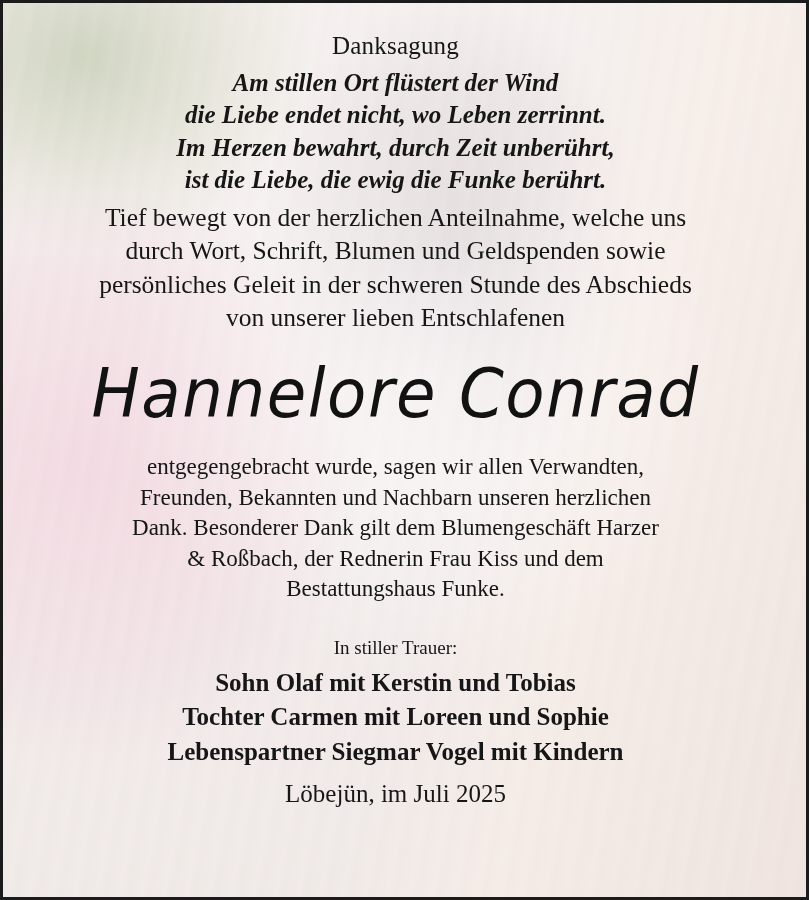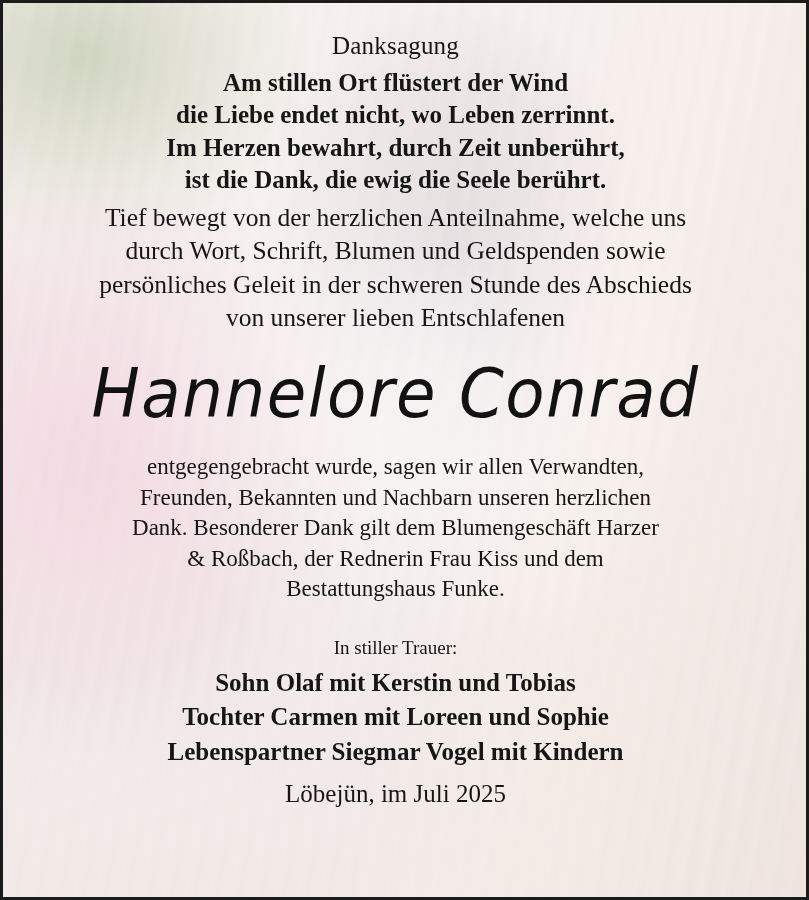--- a/index.html
+++ b/index.html
@@ -66,20 +66,21 @@
 
   .kicker {
     font-size: 25px;
     line-height: 1.18;
     letter-spacing: .2px;
   }
 
   .poem {
     margin-top: 6px;
     font-weight: bold;
+    font-style: italic;
     font-size: 25px;
     line-height: 1.30;
   }
   .poem div { white-space: nowrap; }
 
   .body-text {
     margin-top: 4px;
     font-size: 25.5px;
     line-height: 1.32;
   }
@@ -133,21 +134,21 @@
   <div class="bg-wash"></div>
 
   <div class="content">
 
     <div class="kicker">Danksagung</div>
 
     <div class="poem">
       <div>Am stillen Ort flüstert der Wind</div>
       <div>die Liebe endet nicht, wo Leben zerrinnt.</div>
       <div>Im Herzen bewahrt, durch Zeit unberührt,</div>
-      <div>ist die Dank, die ewig die Seele berührt.</div>
+      <div>ist die Liebe, die ewig die Funke berührt.</div>
     </div>
 
     <div class="body-text">
       <div>Tief bewegt von der herzlichen Anteilnahme, welche uns</div>
       <div>durch Wort, Schrift, Blumen und Geldspenden sowie</div>
       <div>persönliches Geleit in der schweren Stunde des Abschieds</div>
       <div>von unserer lieben Entschlafenen</div>
     </div>
 
     <div class="name">Hannelore Conrad</div>

